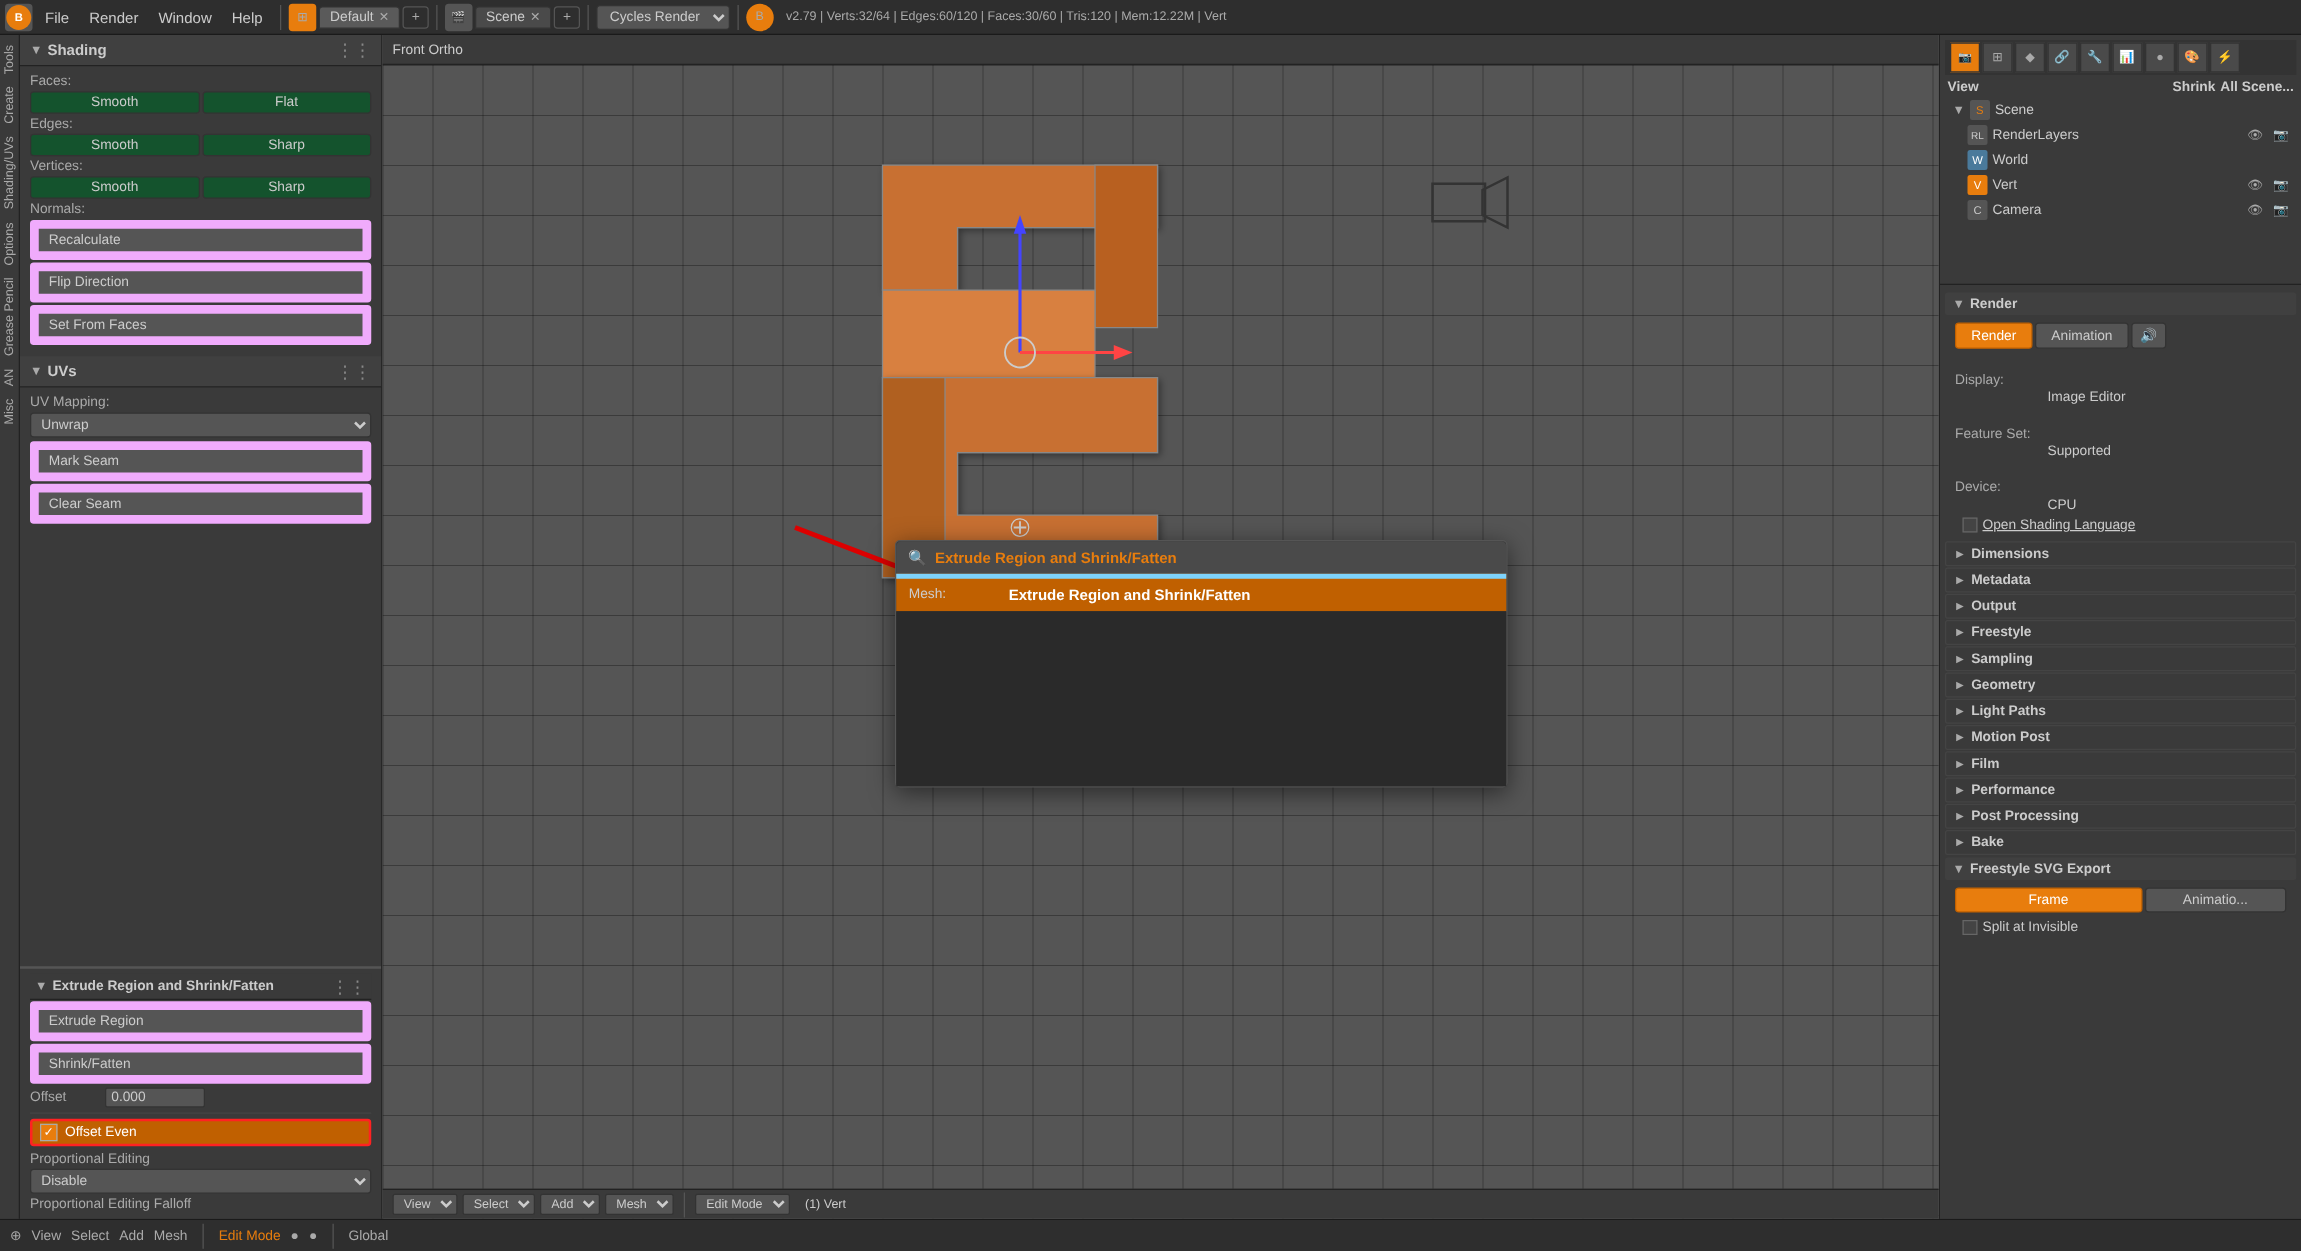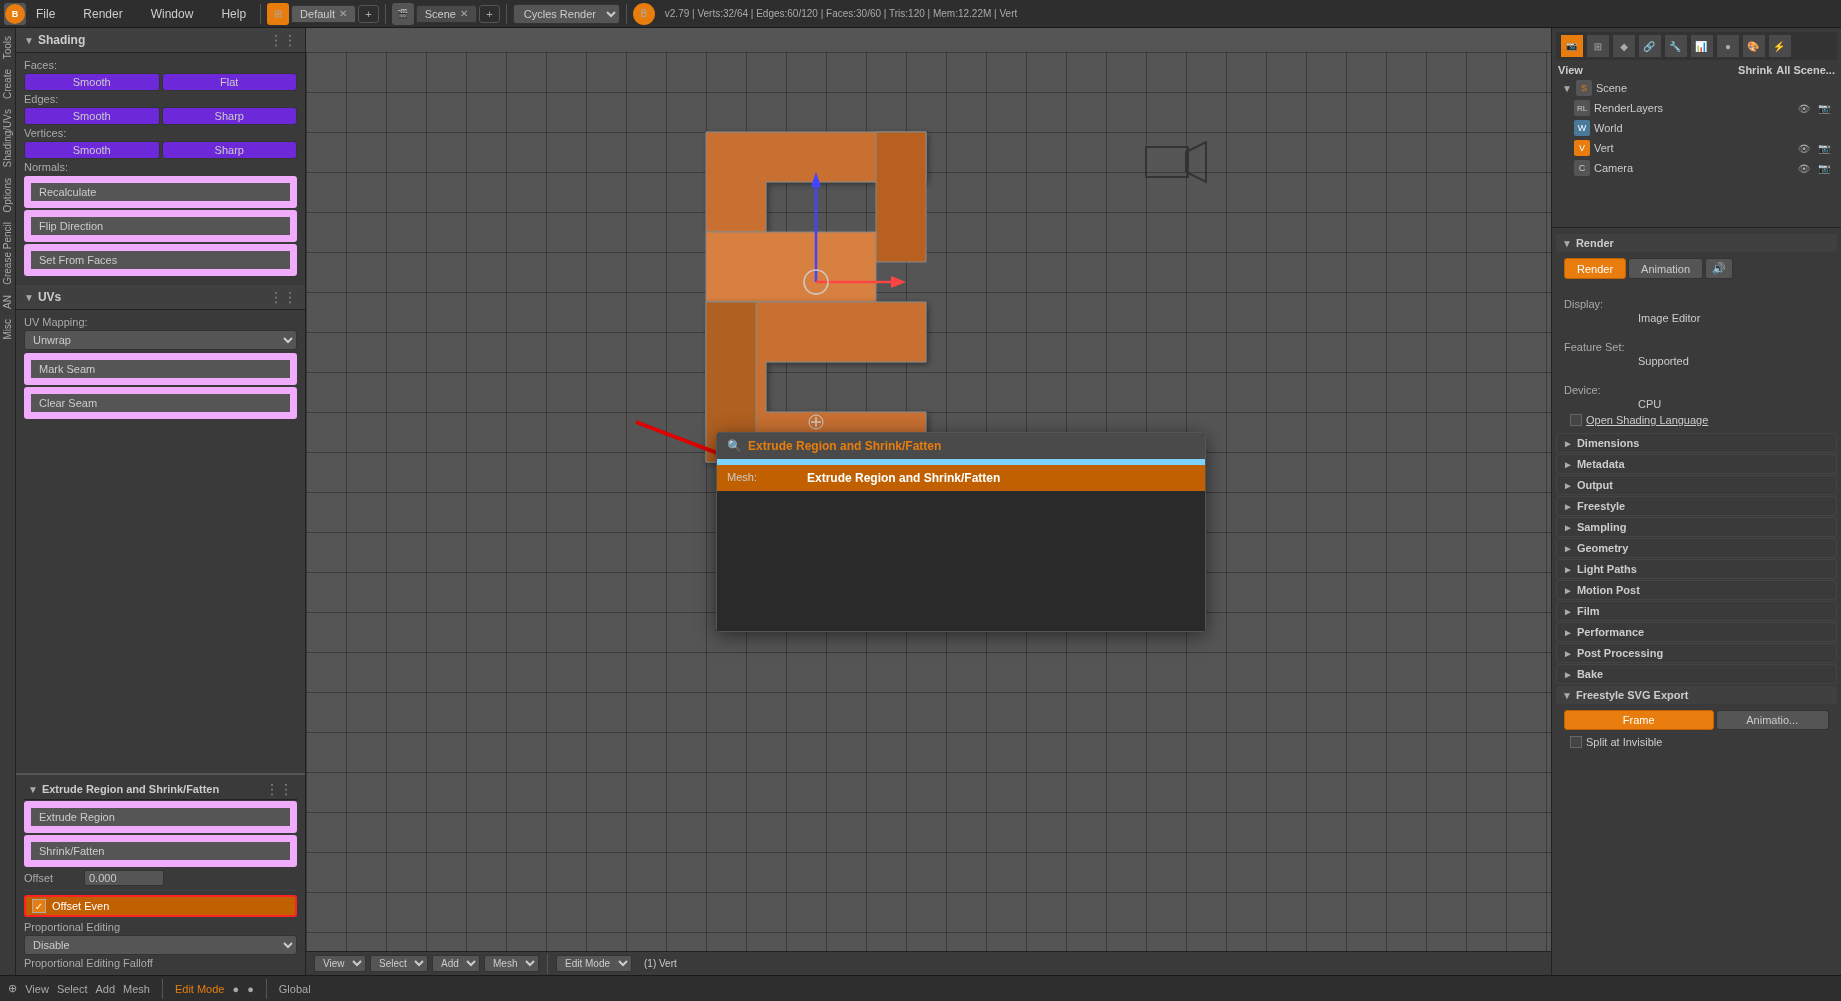--- a/index.html
+++ b/index.html
@@ -9,21 +9,21 @@
     #topbar {
       height: 28px;
       background: #2e2e2e;
       display: flex;
       align-items: center;
       border-bottom: 1px solid #1a1a1a;
       padding: 0 4px;
       gap: 2px;
     }
     .topbar-icon { width: 22px; height: 22px; background: #555; border-radius: 3px; display: flex; align-items: center; justify-content: center; font-size: 10px; color: #aaa; }
-    .topbar-menu { display: flex; align-items: center; gap: 12px; }
+    .topbar-menu { display: flex; align-items: center; gap: 0; }
     .topbar-menu-item { padding: 3px 8px; color: #ccc; cursor: pointer; font-size: 12px; }
     .topbar-tab { display: flex; align-items: center; background: #4a4a4a; border: 1px solid #333; border-radius: 3px 3px 0 0; padding: 2px 8px; gap: 4px; font-size: 11px; cursor: pointer; }
     .topbar-tab.active { background: #5a5a5a; }
     .topbar-tab-close { font-size: 10px; color: #aaa; cursor: pointer; }
     .topbar-tab-add { background: none; border: 1px solid #555; border-radius: 3px; color: #aaa; padding: 2px 6px; cursor: pointer; font-size: 11px; }
     .topbar-separator { width: 1px; height: 20px; background: #555; margin: 0 4px; }
     .engine-select { background: #555; border: 1px solid #333; color: #ccc; font-size: 11px; padding: 2px 6px; border-radius: 3px; }
     .blender-logo { width: 20px; height: 20px; background: #e87d0d; border-radius: 50%; display: flex; align-items: center; justify-content: center; color: white; font-size: 9px; font-weight: bold; }
     .version-info { font-size: 10px; color: #aaa; padding: 0 8px; }
 
@@ -68,21 +68,21 @@
       border-bottom: 1px solid #222;
       cursor: pointer;
     }
     .panel-header-arrow { color: #aaa; margin-right: 4px; font-size: 10px; }
     .panel-header-title { font-size: 12px; color: #ccc; font-weight: bold; flex: 1; }
     .panel-header-dots { color: #888; font-size: 14px; cursor: pointer; }
     .panel-section { padding: 4px 8px; }
     .panel-row { display: flex; align-items: center; margin: 2px 0; }
     .panel-label { color: #aaa; font-size: 11px; min-width: 60px; }
     .panel-btn {
-      background: #6d28d9;
+      background: #14532d;
       border: 1px solid #333;
       color: #ccc;
       font-size: 11px;
       padding: 2px 8px;
       border-radius: 3px;
       cursor: pointer;
       flex: 1;
       text-align: center;
     }
     .panel-full-btn {
@@ -265,21 +265,21 @@
       display: flex;
       align-items: center;
       gap: 6px;
       font-size: 12px;
       color: #ccc;
     }
     .popup-search-icon { color: #aaa; font-size: 12px; }
     .popup-row {
       display: flex;
       padding: 4px 10px;
-      border-top: 6px solid #7dd3fc;
+      border-top: 4px solid #7dd3fc;
     }
     .popup-key { color: #aaa; font-size: 11px; min-width: 80px; }
 
     
     .viewport-bottom-bar {
       position: absolute;
       bottom: 0; left: 0; right: 0;
       height: 24px;
       background: #3a3a3a;
       display: flex;
@@ -483,20 +483,23 @@
           <option>Disable</option>
         </select>
       </div>
       <div class="panel-row">
         <span style="color:#aaa; font-size:11px;">Proportional Editing Falloff</span>
       </div>
     </div>
   </div>
 
   <div id="viewport">
+    <div class="viewport-header">
+      <span class="viewport-label">Front Ortho</span>
+    </div>
 
     <div class="viewport-canvas">
 
       <div class="grid-bg"></div>
 
       <svg style="position:absolute; top:50px; left:200px; width:760px; height:420px;" viewBox="0 0 760 420">
 
         <defs>
           <filter id="shadow">
             <feDropShadow dx="2" dy="2" stdDeviation="3" flood-opacity="0.4"></feDropShadow>

